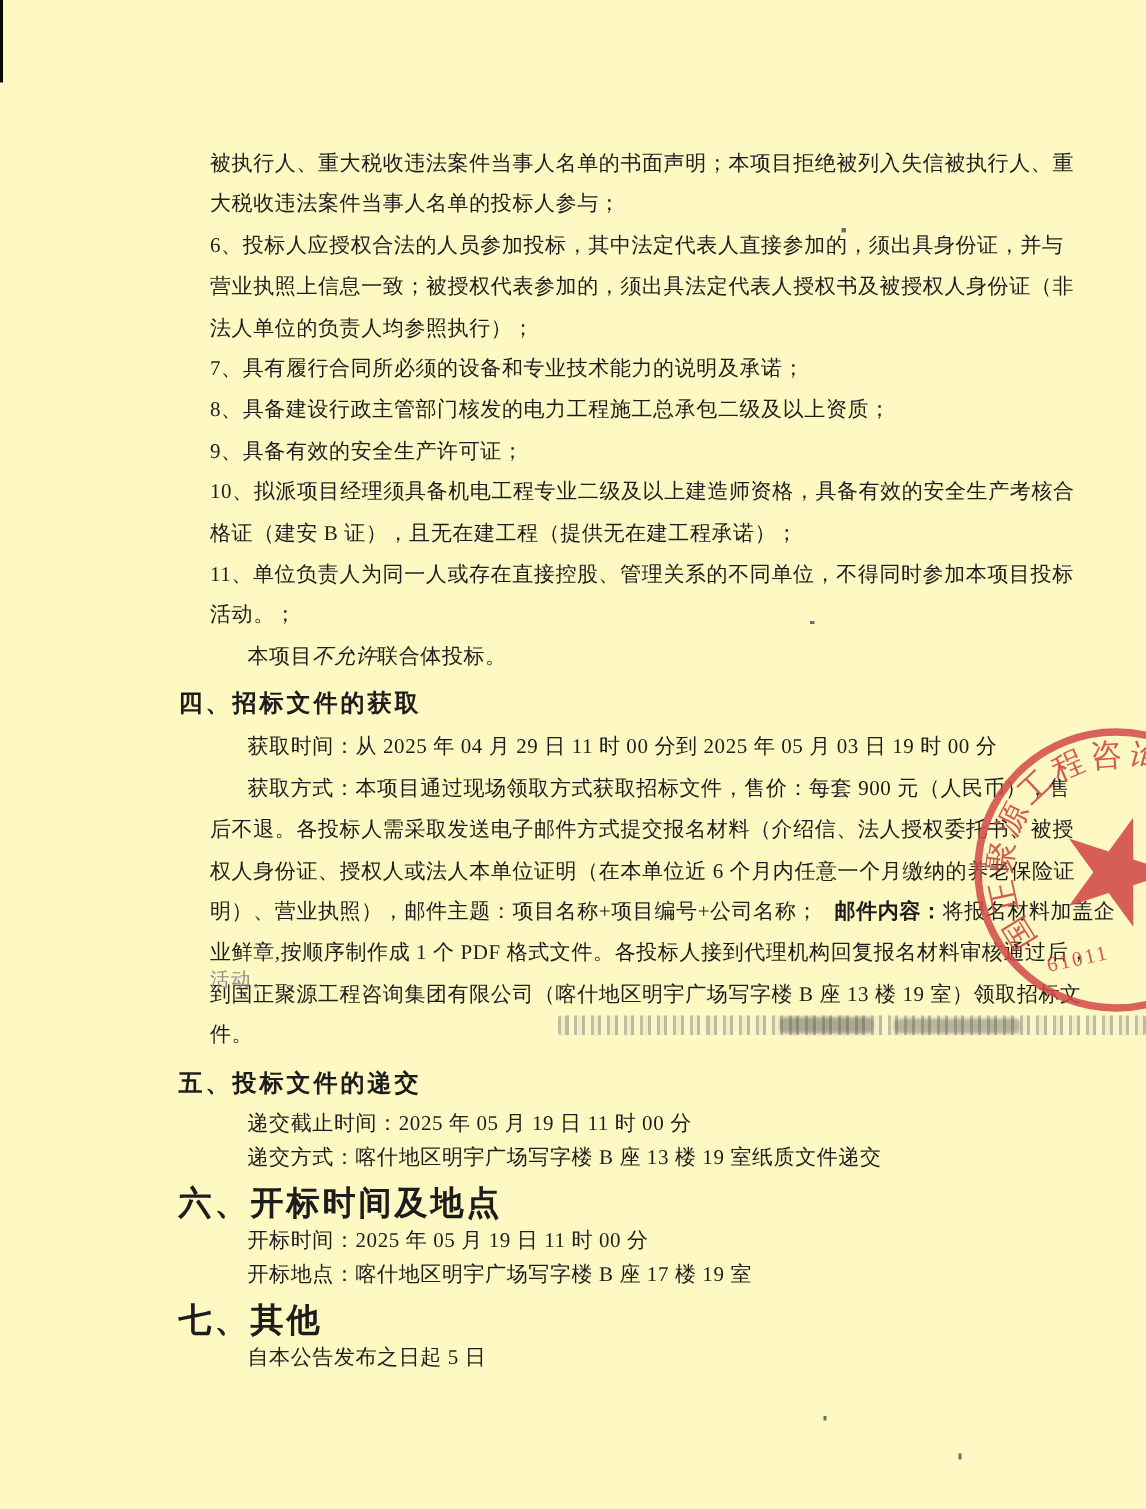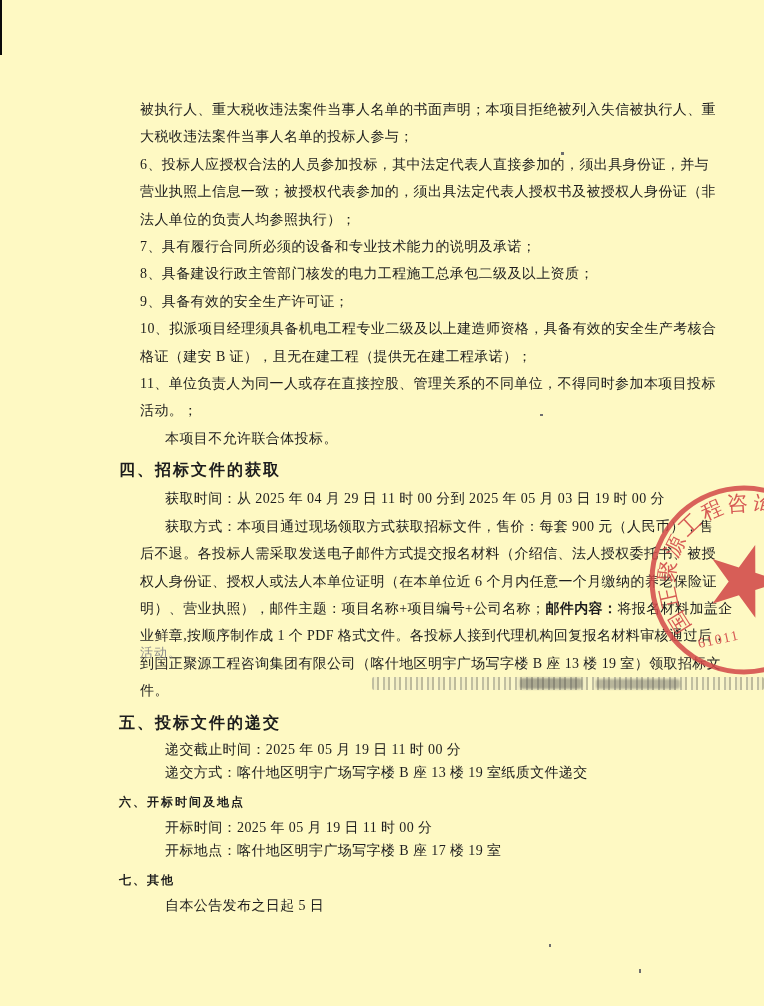--- a/index.html
+++ b/index.html
@@ -28,21 +28,21 @@
     color:#1d1d1d;
   }
   .body{line-height:27.4px;}
   .body-indent{line-height:27.4px;padding-left:25px;}
   .body-indent-tight{line-height:23.5px;padding-left:25px;}
   .heading{
     font-size:16px;font-weight:700;line-height:24px;
     margin:6px 0 3px -21px;letter-spacing:2px;
   }
   .heading-tight{
-    font-size:12px;font-weight:700;line-height:24px;
+    font-size:22px;font-weight:700;line-height:24px;
     margin:5px 0 2px -21px;letter-spacing:2px;
   }
   
   .edge-line{
     position:absolute;left:0;top:0;width:2px;height:55px;
     background:#0a0a0a;
   }
   .speck{position:absolute;background:#6e6e6e;}
   .smudge-residual{
     position:absolute;left:140px;top:644px;
@@ -90,27 +90,27 @@
       <div class="line body"><span>6、投标人应授权合法的人员参加投标，其中法定代表人直接参加的，须出具身份证，并与</span></div>
       <div class="line body"><span>营业执照上信息一致；被授权代表参加的，须出具法定代表人授权书及被授权人身份证（非</span></div>
       <div class="line body"><span>法人单位的负责人均参照执行）；</span></div>
       <div class="line body"><span>7、具有履行合同所必须的设备和专业技术能力的说明及承诺；</span></div>
       <div class="line body"><span>8、具备建设行政主管部门核发的电力工程施工总承包二级及以上资质；</span></div>
       <div class="line body"><span>9、具备有效的安全生产许可证；</span></div>
       <div class="line body"><span>10、拟派项目经理须具备机电工程专业二级及以上建造师资格，具备有效的安全生产考核合</span></div>
       <div class="line body"><span>格证（建安 B 证），且无在建工程（提供无在建工程承诺）；</span></div>
       <div class="line body"><span>11、单位负责人为同一人或存在直接控股、管理关系的不同单位，不得同时参加本项目投标</span></div>
       <div class="line body"><span>活动。；</span></div>
-      <div class="line body-indent"><span>本项目</span><span style="">不允许</span><span>联合体投标。</span></div>
+      <div class="line body-indent"><span>本项目</span><span style="font-style: italic;">不允许</span><span>联合体投标。</span></div>
       <div class="line heading"><span>四、招标文件的获取</span></div>
       <div class="line body-indent"><span>获取时间：从 2025 年 04 月 29 日  11 时 00 分到 2025 年 05 月 03 日  19 时 00 分</span></div>
       <div class="line body-indent"><span>获取方式：本项目通过现场领取方式获取招标文件，售价：每套 900 元（人民币），售</span></div>
       <div class="line body"><span>后不退。各投标人需采取发送电子邮件方式提交报名材料（介绍信、法人授权委托书、被授</span></div>
       <div class="line body"><span>权人身份证、授权人或法人本单位证明（在本单位近 6 个月内任意一个月缴纳的养老保险证</span></div>
-      <div class="line body"><span>明）、营业执照），</span><span style="font-weight: 400;">邮件主题：</span><span>项目名称+项目编号+公司名称；</span><span style="font-weight: 700;">邮件内容：</span><span>将报名材料加盖企</span></div>
+      <div class="line body"><span>明）、营业执照），</span><span style="font-weight: 400;">邮件主题：</span><span>项目名称+项目编号+公司名称；</span><span style="font-weight: 700; margin-left: 11px;">邮件内容：</span><span>将报名材料加盖企</span></div>
       <div class="line body"><span>业鲜章,按顺序制作成 1 个 PDF 格式文件。各投标人接到代理机构回复报名材料审核通过后，</span></div>
       <div class="line body"><span>到国正聚源工程咨询集团有限公司（喀什地区明宇广场写字楼 B 座 13 楼 19 室）领取招标文</span></div>
       <div class="line body"><span>件。</span></div>
       <div class="line heading"><span>五、投标文件的递交</span></div>
       <div class="line body-indent-tight"><span>递交截止时间：2025 年 05 月 19 日  11 时 00 分</span></div>
       <div class="line body-indent-tight"><span>递交方式：喀什地区明宇广场写字楼 B 座 13 楼 19 室纸质文件递交</span></div>
       <div class="line heading-tight"><span>六、开标时间及地点</span></div>
       <div class="line body-indent-tight"><span>开标时间：2025 年 05 月 19 日  11 时 00 分</span></div>
       <div class="line body-indent-tight"><span>开标地点：喀什地区明宇广场写字楼 B 座 17 楼 19 室</span></div>
       <div class="line heading-tight"><span>七、其他</span></div>

